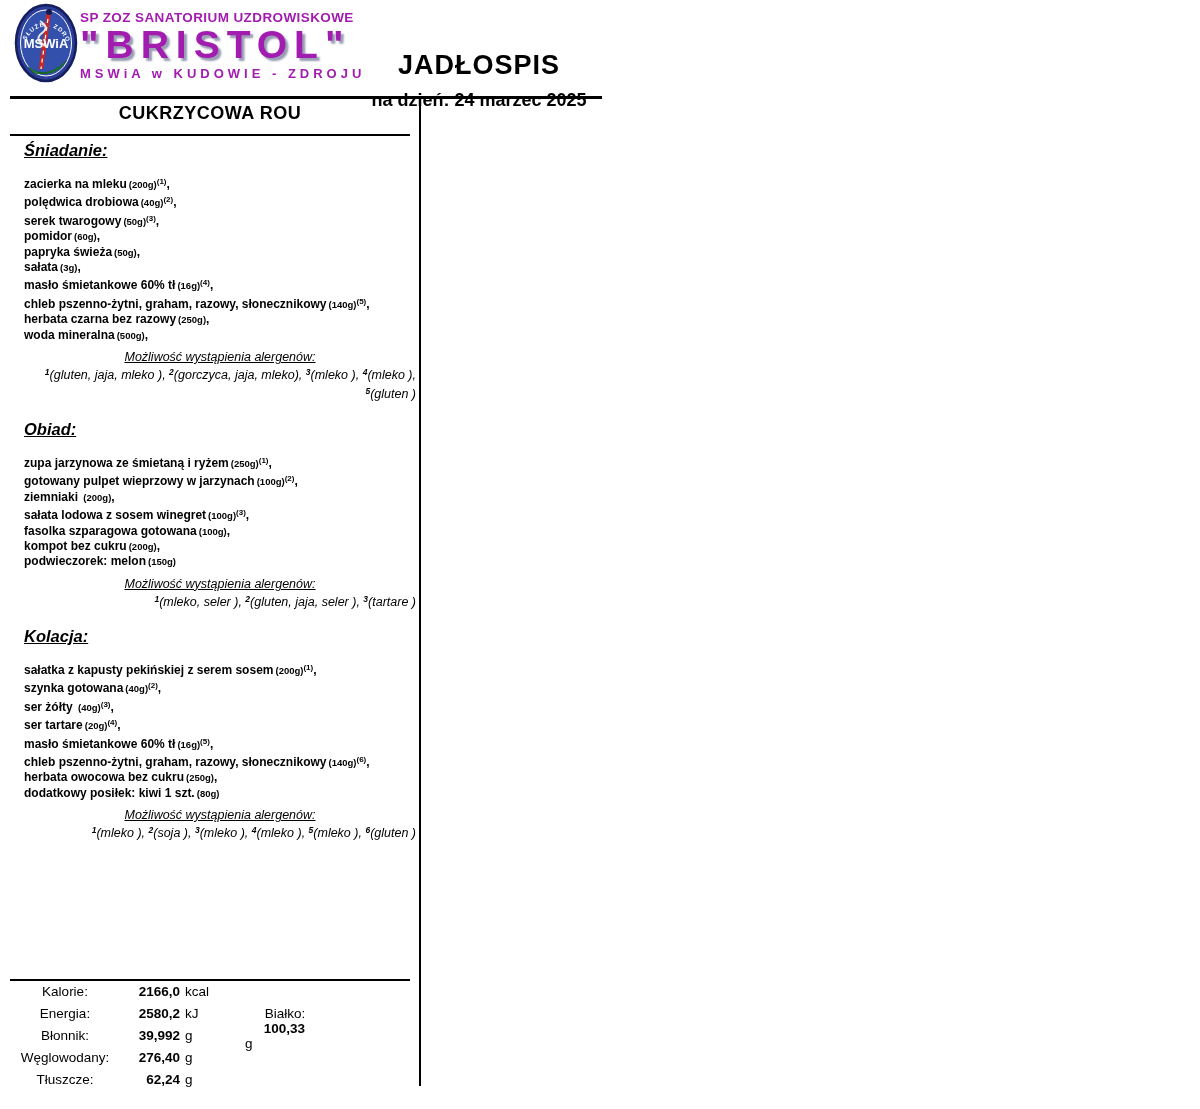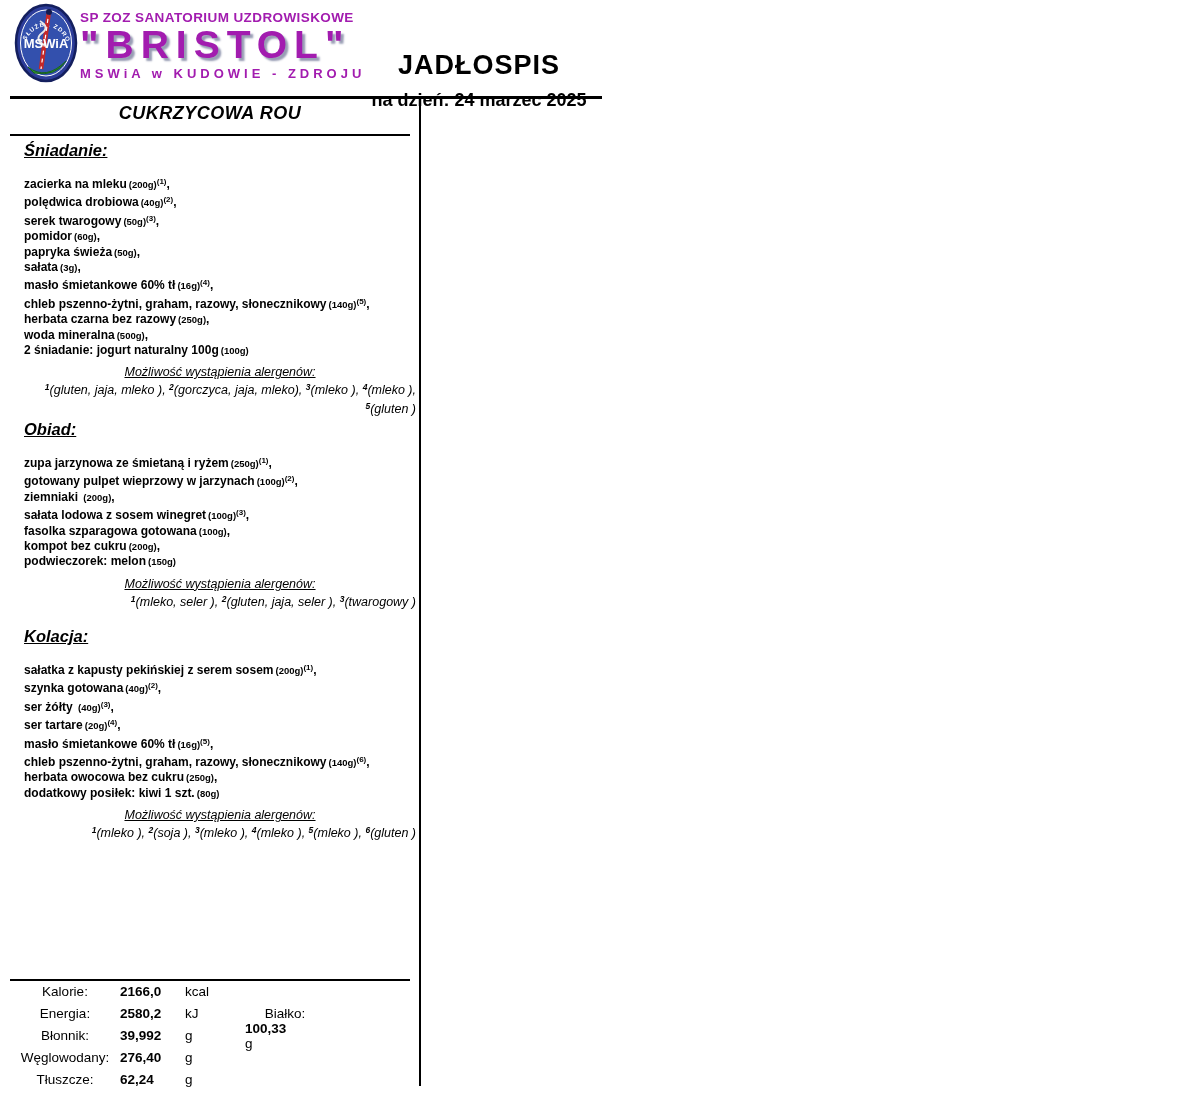--- a/index.html
+++ b/index.html
@@ -18,21 +18,21 @@
   .doc-title { font-size:27px; font-weight:bold; letter-spacing:1px;margin-top:37px; }
   .doc-date  { font-size:18px; font-weight:bold; margin-top:9px; white-space:nowrap; }
 
   
   .rule-top    { position:absolute; left:10px;  top:96px;  width:592px; height:3px;  background:#000; }
   .vline       { position:absolute; left:419px; top:96px;  width:2px;   height:990px; background:#000; }
   .rule-sub    { position:absolute; left:10px;  top:134px; width:400px; height:2px;  background:#000; }
   .rule-bottom { position:absolute; left:10px;  top:979px; width:400px; height:2px;  background:#000; }
 
   .diet-title { position:absolute; left:10px; top:103px; width:400px; text-align:center;
-                font-size:18px; font-weight:bold; font-style:italic; letter-spacing:0.5px; }
+                font-size:18px; font-weight:bold; letter-spacing:0.5px; }
 
   
   .section { position:absolute; left:24px; width:392px; }
   .sec-0 { top:141px; }
   .sec-1 { top:420px; }
   .sec-2 { top:627px; }
   .sec-title { display:inline-block; font-size:16.5px; font-weight:bold; font-style:italic;
                text-decoration:underline; margin-bottom:14px; }
   .items { }
   .mi   { font-size:12px; font-weight:bold; line-height:15.4px; white-space:nowrap; }
@@ -40,21 +40,21 @@
   .mi .sup { font-size:8px; vertical-align:4px; }
   .alg-note { margin-top:7px; text-align:center; font-size:12.5px; font-style:italic;
               text-decoration:underline; line-height:15px; }
   .alg-line { text-align:right; font-size:12.5px; font-style:italic; line-height:15.5px; }
   .alg-line .asup { font-size:8.5px; vertical-align:4px; font-weight:bold; }
 
   
   .nutrition { position:absolute; left:10px; top:984px; }
   .nrow  { display:flex; height:22px; align-items:baseline; font-size:13.5px; }
   .nlabel { width:110px; text-align:center; }
-  .nvalue { width:60px; font-weight:bold; }
+  .nvalue { width:60px; text-align:right; font-weight:bold; }
   .nunit  { margin-left:5px; }
   .bialko-row { position:absolute; left:240px; top:1006px; display:flex; align-items:baseline; font-size:13.5px;flex-direction:column; }
   .bialko-row .nlabel { width:80px; }
   .bialko-row .nvalue { width:60px; }
 </style>
 </head>
 <body>
 
 <div class="page">
 
@@ -94,31 +94,30 @@
           <div class="mi"><span class="nm">zacierka na mleku</span><span class="qty">(200g)</span><span class="sup">(1)</span><span class="tail">,</span></div>
           <div class="mi"><span class="nm">polędwica drobiowa</span><span class="qty">(40g)</span><span class="sup">(2)</span><span class="tail">,</span></div>
           <div class="mi"><span class="nm">serek twarogowy</span><span class="qty">(50g)</span><span class="sup">(3)</span><span class="tail">,</span></div>
           <div class="mi"><span class="nm">pomidor</span><span class="qty">(60g)</span><span class="tail">,</span></div>
           <div class="mi"><span class="nm">papryka świeża</span><span class="qty">(50g)</span><span class="tail">,</span></div>
           <div class="mi"><span class="nm">sałata</span><span class="qty">(3g)</span><span class="tail">,</span></div>
           <div class="mi"><span class="nm">masło śmietankowe 60% tł</span><span class="qty">(16g)</span><span class="sup">(4)</span><span class="tail">,</span></div>
           <div class="mi"><span class="nm">chleb pszenno-żytni, graham, razowy, słonecznikowy</span><span class="qty">(140g)</span><span class="sup">(5)</span><span class="tail">,</span></div>
           <div class="mi"><span class="nm">herbata czarna bez razowy</span><span class="qty">(250g)</span><span class="tail">,</span></div>
           <div class="mi"><span class="nm">woda mineralna</span><span class="qty">(500g)</span><span class="tail">,</span></div>
-          <div class="mi"><span class="nm">2 śniadanie: jogurt naturalny 100g</span><span class="qty">(100g)</span></div>
         </div><div class="alg-note">Możliwość wystąpienia alergenów:</div><div class="alg-line"><span class="asup">1</span><span>(gluten, jaja, mleko ), </span><span class="asup">2</span><span>(gorczyca, jaja,  mleko), </span><span class="asup">3</span><span>(mleko ), </span><span class="asup">4</span><span>(mleko ),</span></div><div class="alg-line"><span class="asup">5</span><span>(gluten  )</span></div></div>
       <div class="section sec-1"><div class="sec-title">Obiad:</div><div class="items">
           <div class="mi"><span class="nm">zupa jarzynowa ze śmietaną i ryżem</span><span class="qty">(250g)</span><span class="sup">(1)</span><span class="tail">,</span></div>
           <div class="mi"><span class="nm">gotowany pulpet wieprzowy w jarzynach</span><span class="qty">(100g)</span><span class="sup">(2)</span><span class="tail">,</span></div>
           <div class="mi"><span class="nm">ziemniaki </span><span class="qty">(200g)</span><span class="tail">,</span></div>
           <div class="mi"><span class="nm">sałata lodowa z sosem winegret</span><span class="qty">(100g)</span><span class="sup">(3)</span><span class="tail">,</span></div>
           <div class="mi"><span class="nm">fasolka szparagowa gotowana</span><span class="qty">(100g)</span><span class="tail">,</span></div>
           <div class="mi"><span class="nm">kompot bez cukru</span><span class="qty">(200g)</span><span class="tail">,</span></div>
           <div class="mi"><span class="nm">podwieczorek: melon</span><span class="qty">(150g)</span></div>
-        </div><div class="alg-note">Możliwość wystąpienia alergenów:</div><div class="alg-line"><span class="asup">1</span><span>(mleko, seler ), </span><span class="asup">2</span><span>(gluten, jaja, seler ), </span><span class="asup">3</span><span>(twarogowy )</span></div></div>
+        </div><div class="alg-note">Możliwość wystąpienia alergenów:</div><div class="alg-line"><span class="asup">1</span><span>(mleko, seler ), </span><span class="asup">2</span><span>(gluten, jaja, seler ), </span><span class="asup">3</span><span>(tartare )</span></div></div>
       <div class="section sec-2"><div class="sec-title">Kolacja:</div><div class="items">
           <div class="mi"><span class="nm">sałatka z kapusty pekińskiej z serem sosem</span><span class="qty">(200g)</span><span class="sup">(1)</span><span class="tail">,</span></div>
           <div class="mi"><span class="nm">szynka gotowana</span><span class="qty">(40g)</span><span class="sup">(2)</span><span class="tail">,</span></div>
           <div class="mi"><span class="nm">ser żółty </span><span class="qty">(40g)</span><span class="sup">(3)</span><span class="tail">,</span></div>
           <div class="mi"><span class="nm">ser tartare</span><span class="qty">(20g)</span><span class="sup">(4)</span><span class="tail">,</span></div>
           <div class="mi"><span class="nm">masło śmietankowe 60% tł</span><span class="qty">(16g)</span><span class="sup">(5)</span><span class="tail">,</span></div>
           <div class="mi"><span class="nm">chleb pszenno-żytni, graham, razowy, słonecznikowy</span><span class="qty">(140g)</span><span class="sup">(6)</span><span class="tail">,</span></div>
           <div class="mi"><span class="nm">herbata owocowa bez cukru</span><span class="qty">(250g)</span><span class="tail">,</span></div>
           <div class="mi"><span class="nm">dodatkowy posiłek: kiwi 1 szt.</span><span class="qty">(80g)</span></div>
         </div><div class="alg-note">Możliwość wystąpienia alergenów:</div><div class="alg-line"><span class="asup">1</span><span>(mleko ), </span><span class="asup">2</span><span>(soja ), </span><span class="asup">3</span><span>(mleko ), </span><span class="asup">4</span><span>(mleko ), </span><span class="asup">5</span><span>(mleko ), </span><span class="asup">6</span><span>(gluten  )</span></div></div>

